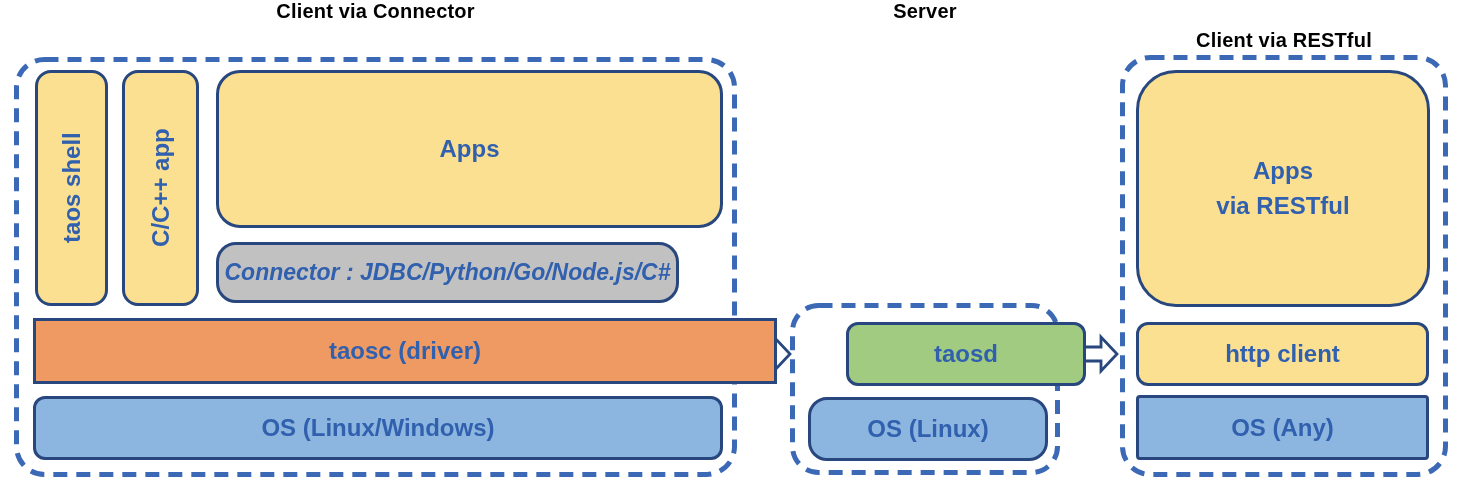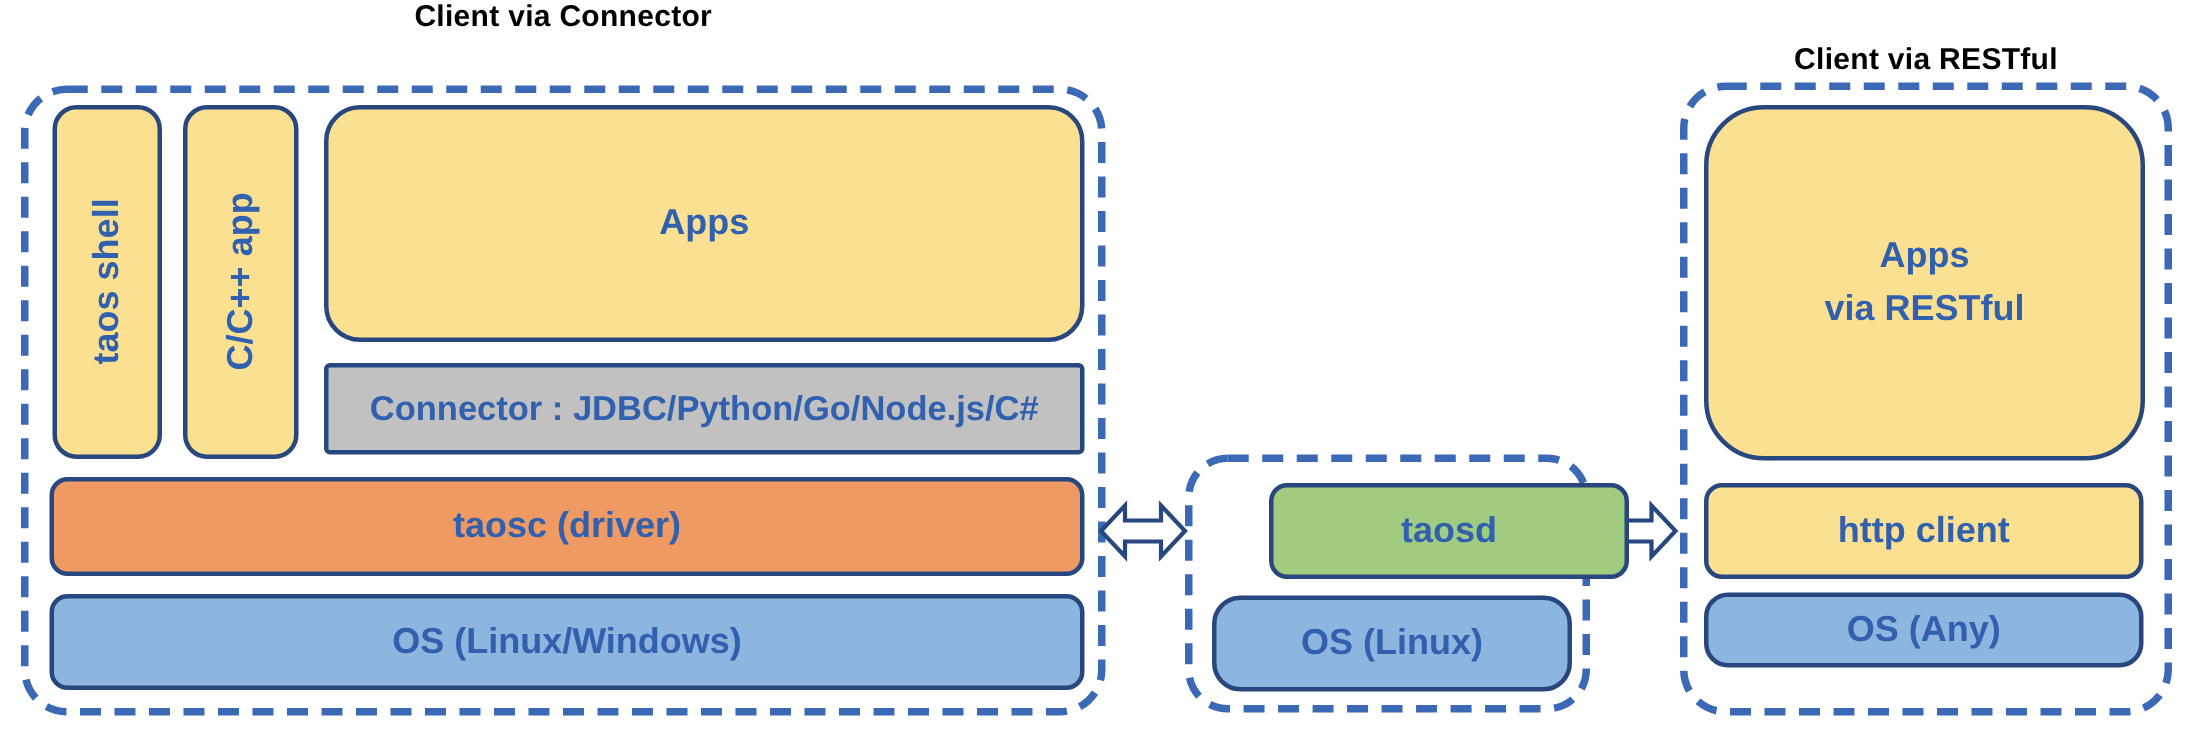--- a/index.html
+++ b/index.html
@@ -55,47 +55,48 @@
   .gray   { background:var(--gray); }
   .orange { background:var(--orange); }
   .blue   { background:var(--light-blue);text-align:right; }
   .green  { background:var(--green); }
 
   .vertical span { transform:rotate(-90deg); white-space:nowrap; }
 
   .taos-shell    { left:35px;   top:70px;  width:73px;  height:236px; border-radius:16px; }
   .cpp-app       { left:122px;  top:70px;  width:77px;  height:236px; border-radius:16px; }
   .apps          { left:216px;  top:70px;  width:507px; height:158px; border-radius:24px; }
-  .connector     { left:216px;  top:242px; width:507px; height:61px;  border-radius:4px; font-size:23px; }
-  .taosc         { left:33px;   top:318px; width:690px; height:66px;  border-radius:12px; }
+  .connector     { left:216px;  top:242px; width:463px; height:61px;  border-radius:20px; font-size:23px;font-style:italic; }
+  .taosc         { left:33px;   top:318px; width:744px; height:66px;  border-radius:0; }
   .os-left       { left:33px;   top:396px; width:690px; height:64px;  border-radius:12px; }
   .taosd         { left:808px;  top:322px; width:240px; height:64px;  border-radius:12px;margin-left:38px; }
   .os-server     { left:808px;  top:397px; width:240px; height:64px;  border-radius:19px; }
   .apps-restful  { left:1136px; top:70px;  width:294px; height:237px; border-radius:40px; line-height:1.45; }
   .http-client   { left:1136px; top:322px; width:293px; height:64px;  border-radius:12px;text-align:right; }
-  .os-right      { left:1136px; top:395px; width:293px; height:50px;  border-radius:16px; }
+  .os-right      { left:1136px; top:395px; width:293px; height:65px;  border-radius:4px; }
 </style>
 </head>
 <body>
 
 <div class="canvas">
 
   <svg class="overlay" viewBox="0 0 1467 498">
     <rect x="16.5" y="59.5" width="718" height="415" rx="28" fill="none" stroke="var(--dashed-border)" stroke-width="5" stroke-dasharray="14 9"></rect>
     <rect x="792.5" y="305.5" width="265" height="167" rx="26" fill="none" stroke="var(--dashed-border)" stroke-width="5" stroke-dasharray="14 9"></rect>
     <rect x="1122.5" y="57.5" width="323" height="417" rx="28" fill="none" stroke="var(--dashed-border)" stroke-width="5" stroke-dasharray="14 9"></rect>
     <g transform="translate(732,332)">
       <polygon points="2,22 18,5 18,15 42,15 42,5 58,22 42,39 42,29 18,29 18,39" fill="var(--arrow-fill)" stroke="var(--box-border)" stroke-width="2.8"></polygon>
     </g>
     <g transform="translate(1059,332)">
       <polygon points="2,22 18,5 18,15 42,15 42,5 58,22 42,39 42,29 18,29 18,39" fill="var(--arrow-fill)" stroke="var(--box-border)" stroke-width="2.8"></polygon>
     </g>
   </svg>
 
   <div class="section-title title-left">Client via Connector</div>
+  <div class="section-title title-server">Server</div>
   <div class="section-title title-right">Client via RESTful</div>
 
   <div class="box yellow vertical taos-shell">
     <span>taos shell</span>
   </div>
   <div class="box yellow vertical cpp-app">
     <span>C/C++ app</span>
   </div>
   <div class="box yellow apps">Apps</div>
   <div class="box gray connector">Connector : JDBC/Python/Go/Node.js/C#</div>

